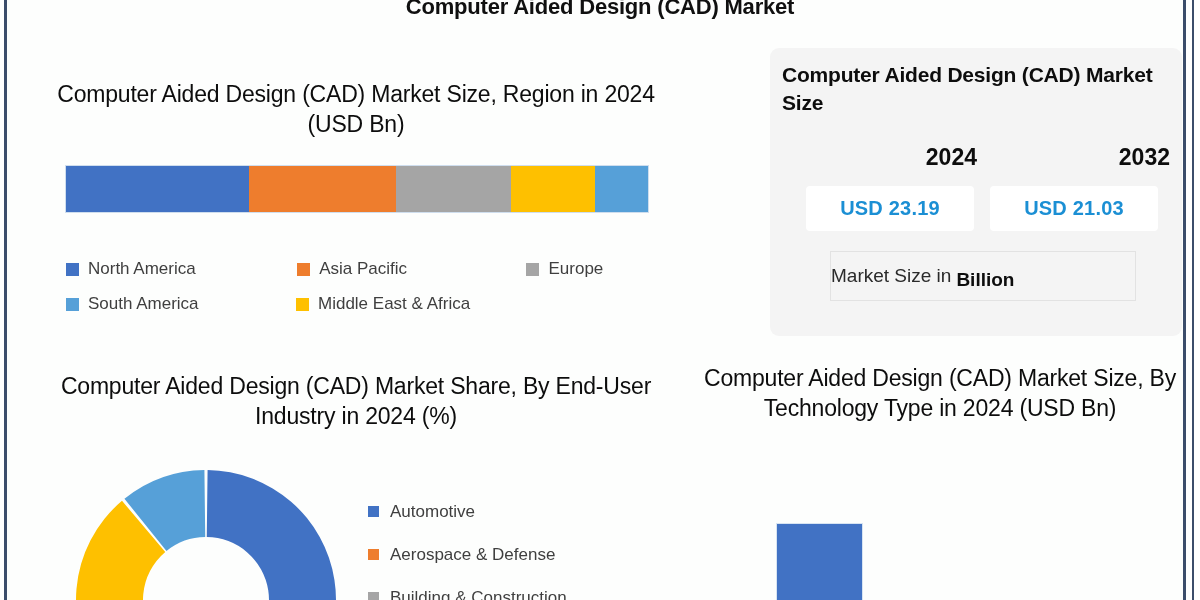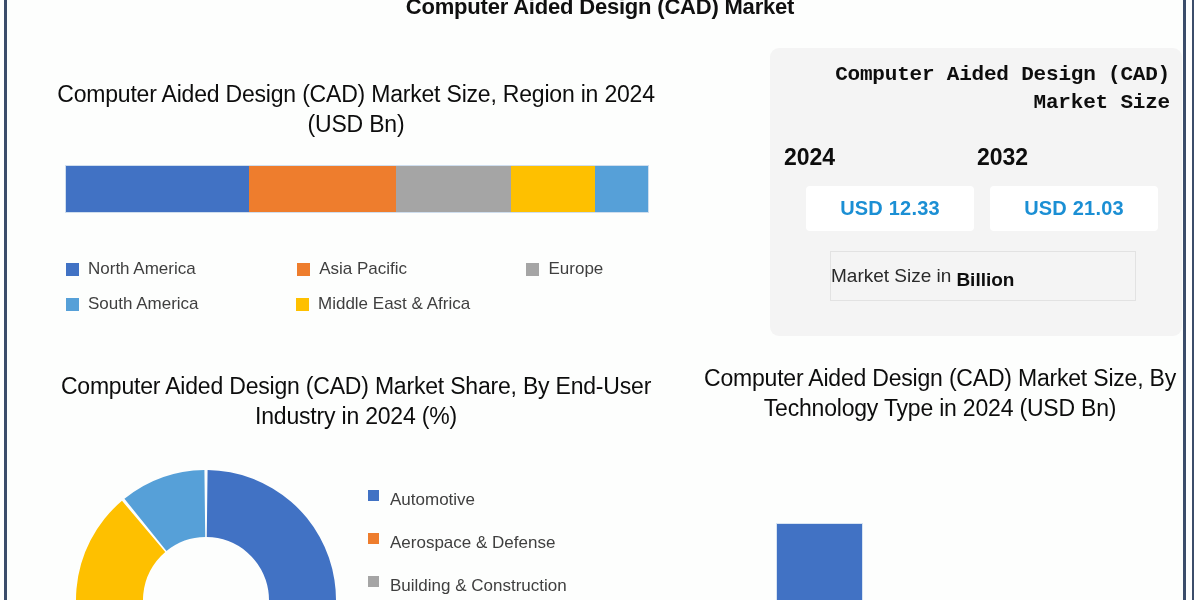--- a/index.html
+++ b/index.html
@@ -104,37 +104,36 @@
     position: absolute;
     left: 770px; top: 48px;
     width: 412px; height: 288px;
     background: #f4f4f4;
     border-radius: 9px;
   }
   .info-card .card-title {
     position: absolute;
     left: 12px; top: 13px;
     width: 388px;
-    text-align: right;
+    text-align: left;
     font-size: 21px;
     font-weight: bold;
     line-height: 1.32;
     color: #0d0d0d;
     letter-spacing: -0.2px;
-    font-family: Liberation Mono, monospace;
   }
   .years {
     position: absolute;
     left: 14px; top: 96px;
     width: 386px;
     display: flex;
   }
   .years > div {
     flex: 1;
-    text-align: left;
+    text-align: right;
     font-size: 23px;
     font-weight: bold;
     color: #0d0d0d;
   }
   .vals {
     position: absolute;
     left: 36px; top: 138px;
     width: 352px;
     display: flex;
     justify-content: space-between;
@@ -173,20 +172,21 @@
   }
 
   
   .legend-donut {
     position: absolute;
     left: 368px; top: 490px;
     width: 300px;
   }
   .legend-donut .ditem {
     display: flex;
+    align-items: center;
     height: 43px;
   }
   .legend-donut .dswatch {
     width: 11px; height: 11px;
     margin-right: 11px;
     flex: none;
   }
   .legend-donut .dlabel {
     font-size: 17px;
     color: #3f3f3f;
@@ -249,21 +249,21 @@
   </div>
 </div>
 
 <div class="info-card">
   <div class="card-title">Computer Aided Design (CAD) Market Size</div>
   <div class="years">
     <div>2024</div>
     <div>2032</div>
   </div>
   <div class="vals">
-    <div class="val-box">USD 12.33</div>
+    <div class="val-box">USD 23.19</div>
     <div class="val-box">USD 21.03</div>
   </div>
   <div class="note-box">
     <span>Market Size in</span>
     <b>Billion</b>
   </div>
 </div>
 
 <div class="sec-title" id="share-title">Computer Aided Design (CAD) Market Share, By End-User Industry in 2024 (%)</div>
 

